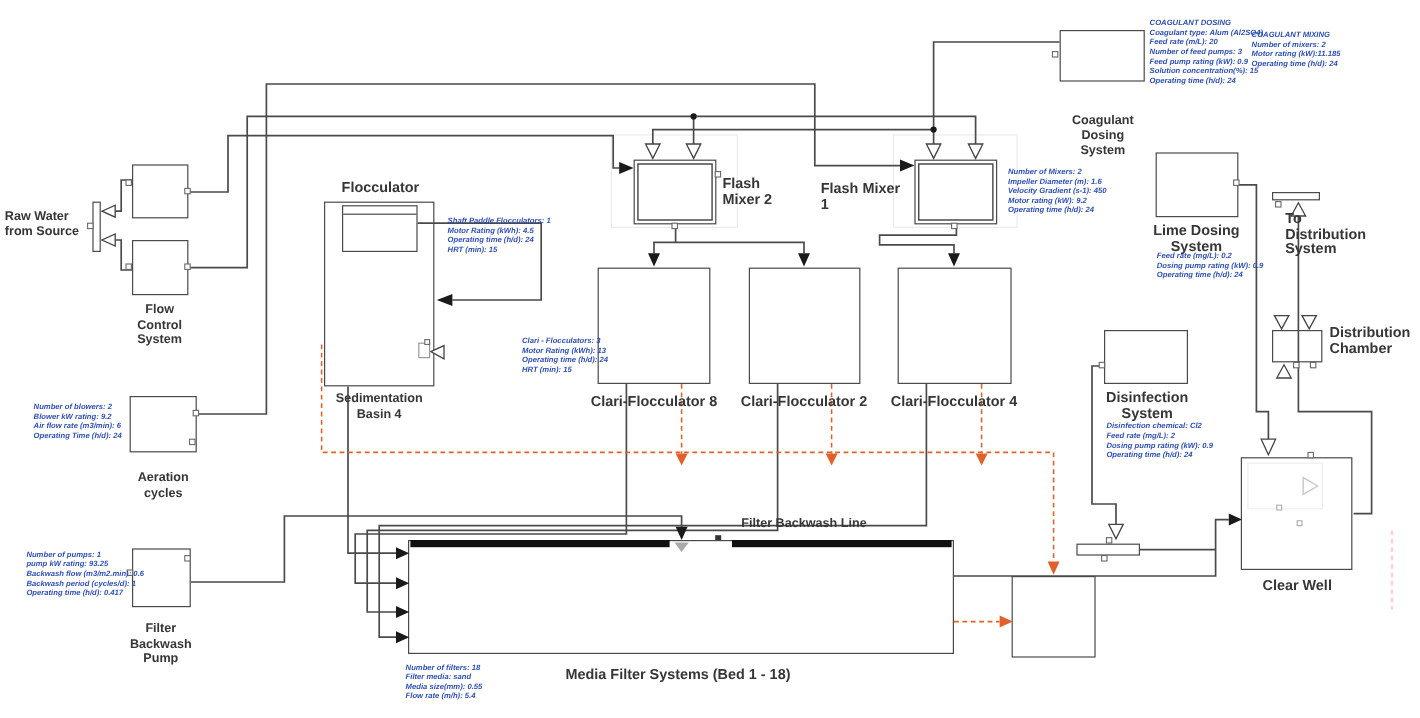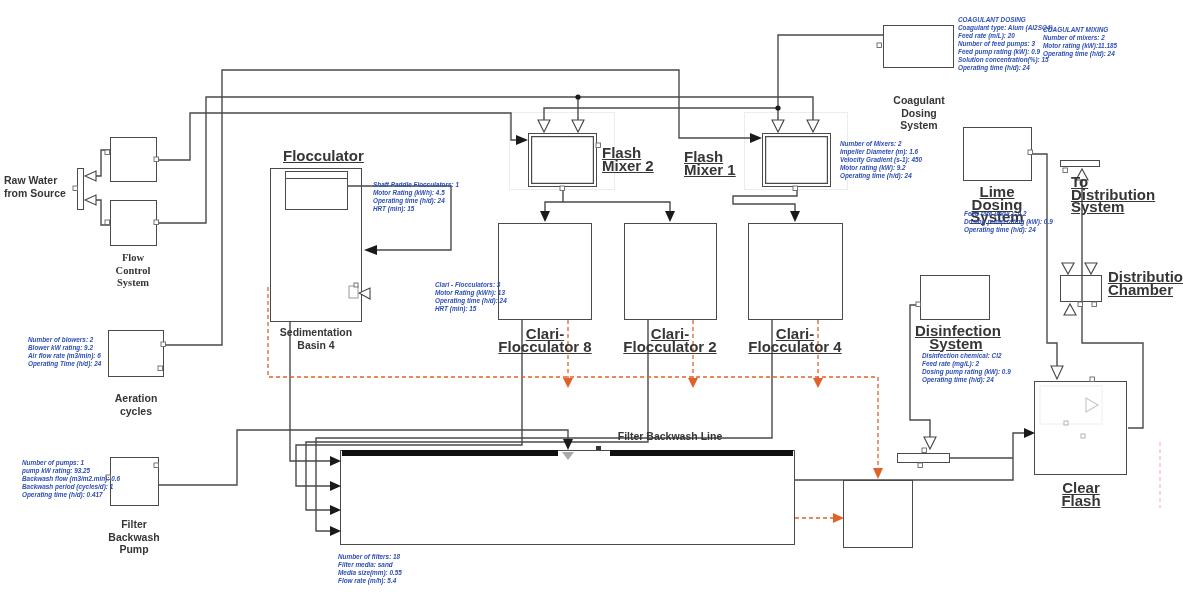--- a/index.html
+++ b/index.html
@@ -6,21 +6,21 @@
   .canvas{position:relative;width:1183px;height:598px;background:#ffffff;overflow:hidden;
           font-family:"Liberation Sans", sans-serif;}
   .blk{position:absolute;background:#ffffff;border:1.6px solid #4a4a4a;box-sizing:border-box;}
   .blk.thin{border-width:1.4px;}
   .blk.dbl{box-shadow:inset 0 0 0 2px #ffffff, inset 0 0 0 3.2px #4a4a4a;}
   .blk.halo{border:1px solid #ececec;background:transparent;}
   .blk.ghost{background:transparent;}
   .flocc-top{position:absolute;left:0;right:0;top:6px;border-top:1.2px solid #4a4a4a;}
   .lbl{position:absolute;color:#363636;font-weight:bold;font-size:10.5px;line-height:12.5px;
        white-space:pre-line;z-index:6;}
-  .lbl.big{font-size:15px;text-decoration:underline;}
+  .lbl.big{font-size:12px;}
   .lbl.c{text-align:center;}
   .lbl.r{}
   .ann{position:absolute;color:#2e4fb5;font-weight:bold;font-style:italic;font-size:6.4px;
        line-height:8px;white-space:pre-line;z-index:6;}
   svg.wires{position:absolute;left:0;top:0;z-index:5;pointer-events:none;}
 </style>
 </head>
 <body>
 
 <div class="canvas">
@@ -47,21 +47,21 @@
   <div class="blk" style="left:920px;top:275px;width:70px;height:45px;"></div>
   <div class="blk" style="left:340px;top:450px;width:455px;height:95px;"></div>
   <div class="blk thin" style="left:897px;top:453px;width:53px;height:10px;"></div>
   <div class="blk thin" style="left:843px;top:480px;width:70px;height:68px;"></div>
   <div class="blk" style="left:1034px;top:381px;width:93px;height:94px;"></div>
   <div class="blk ghost" style="left:1060px;top:275px;width:42px;height:27px;"></div>
   <div class="blk thin" style="left:1060px;top:160px;width:40px;height:7px;"></div>
 
   <div class="lbl" style="left:4px;top:174px;width:74px;">Raw Water
 from Source</div>
-  <div class="lbl c" style="left:102px;top:252px;width:62px;font-family:Liberation Serif, serif;">Flow
+  <div class="lbl c" style="left:102px;top:252px;width:62px;">Flow
 Control
 System</div>
   <div class="lbl c big" style="left:283px;top:150px;width:68px;">Flocculator</div>
   <div class="lbl c" style="left:264px;top:326px;width:104px;">Sedimentation
 Basin 4</div>
   <div class="lbl c" style="left:104px;top:392px;width:64px;">Aeration
 cycles</div>
   <div class="lbl c" style="left:100px;top:518px;width:68px;">Filter
 Backwash
 Pump</div>
@@ -71,22 +71,23 @@
   <div class="lbl c" style="left:882px;top:74px;width:74px;margin-top:20px;">Coagulant
 Dosing
 System</div>
   <div class="lbl c big" style="left:958px;top:186px;width:78px;">Lime Dosing
 System</div>
   <div class="lbl c big" style="left:488px;top:328px;width:114px;">Clari-Flocculator 8</div>
   <div class="lbl c big" style="left:613px;top:328px;width:114px;">Clari-Flocculator 2</div>
   <div class="lbl c big" style="left:738px;top:328px;width:114px;">Clari-Flocculator 4</div>
   <div class="lbl c big" style="left:915px;top:325px;width:82px;">Disinfection
 System</div>
+  <div class="lbl c big" style="left:420px;top:556px;width:290px;">Media Filter Systems (Bed 1 - 18)</div>
   <div class="lbl c" style="left:608px;top:430px;width:124px;">Filter Backwash Line</div>
-  <div class="lbl c big" style="left:1045px;top:482px;width:72px;">Clear Flash</div>
+  <div class="lbl c big" style="left:1045px;top:482px;width:72px;">Clear Well</div>
   <div class="lbl big" style="left:1108px;top:271px;width:78px;">Distribution
 Chamber</div>
   <div class="lbl big" style="left:1071px;top:176px;width:72px;">To
 Distribution
 System</div>
 
   <div class="ann" style="left:958px;top:16px;width:110px;">COAGULANT DOSING
 Coagulant type: Alum (Al2SO4)
 Feed rate (m/L): 20
 Number of feed pumps: 3

